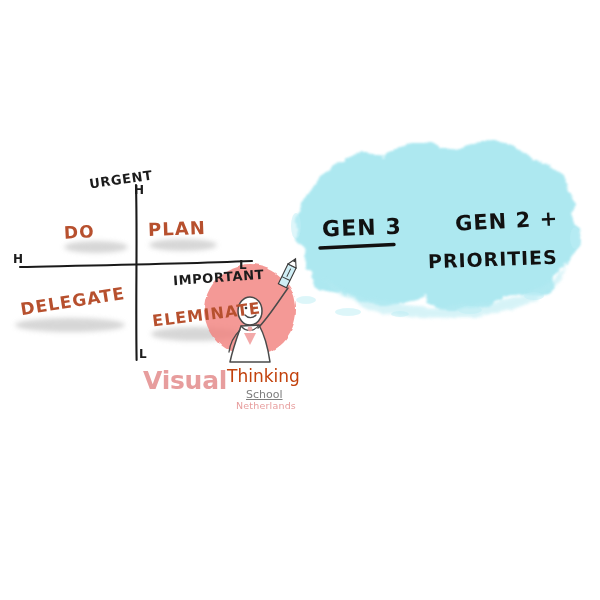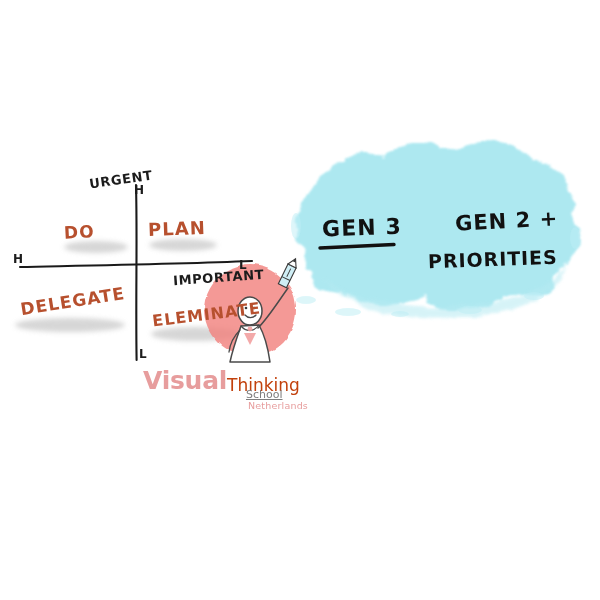--- a/index.html
+++ b/index.html
@@ -120,21 +120,21 @@
     position: absolute;
     left: 143px;
     top: 366px;
     width: 175px;
     height: 46px;
   }
   .logo-row1 {
     position: absolute;
     left: 0; top: 0;
     display: flex;
-    align-items: flex-end;
+    align-items: flex-start;
   }
   .logo-visual {
     font-family: "DejaVu Sans", sans-serif;
     font-size: 25px;
     font-weight: 700;
     color: #e79d9d;
     letter-spacing: -0.01em;
   }
   .logo-thinking {
     font-family: "DejaVu Sans", sans-serif;
@@ -145,21 +145,21 @@
   .logo-school {
     position: absolute;
     left: 103px; top: 22px;
     font-size: 11px;
     font-weight: 400;
     color: #7d7d7d;
     text-decoration: underline;
   }
   .logo-netherlands {
     position: absolute;
-    left: 105px; top: 34px;
+    left: 93px; top: 34px;
     font-size: 9.5px;
     font-weight: 400;
     color: #e79d9d;
     letter-spacing: 0.02em;
   }
 </style>
 </head>
 <body>
 
 <div id="canvas">

